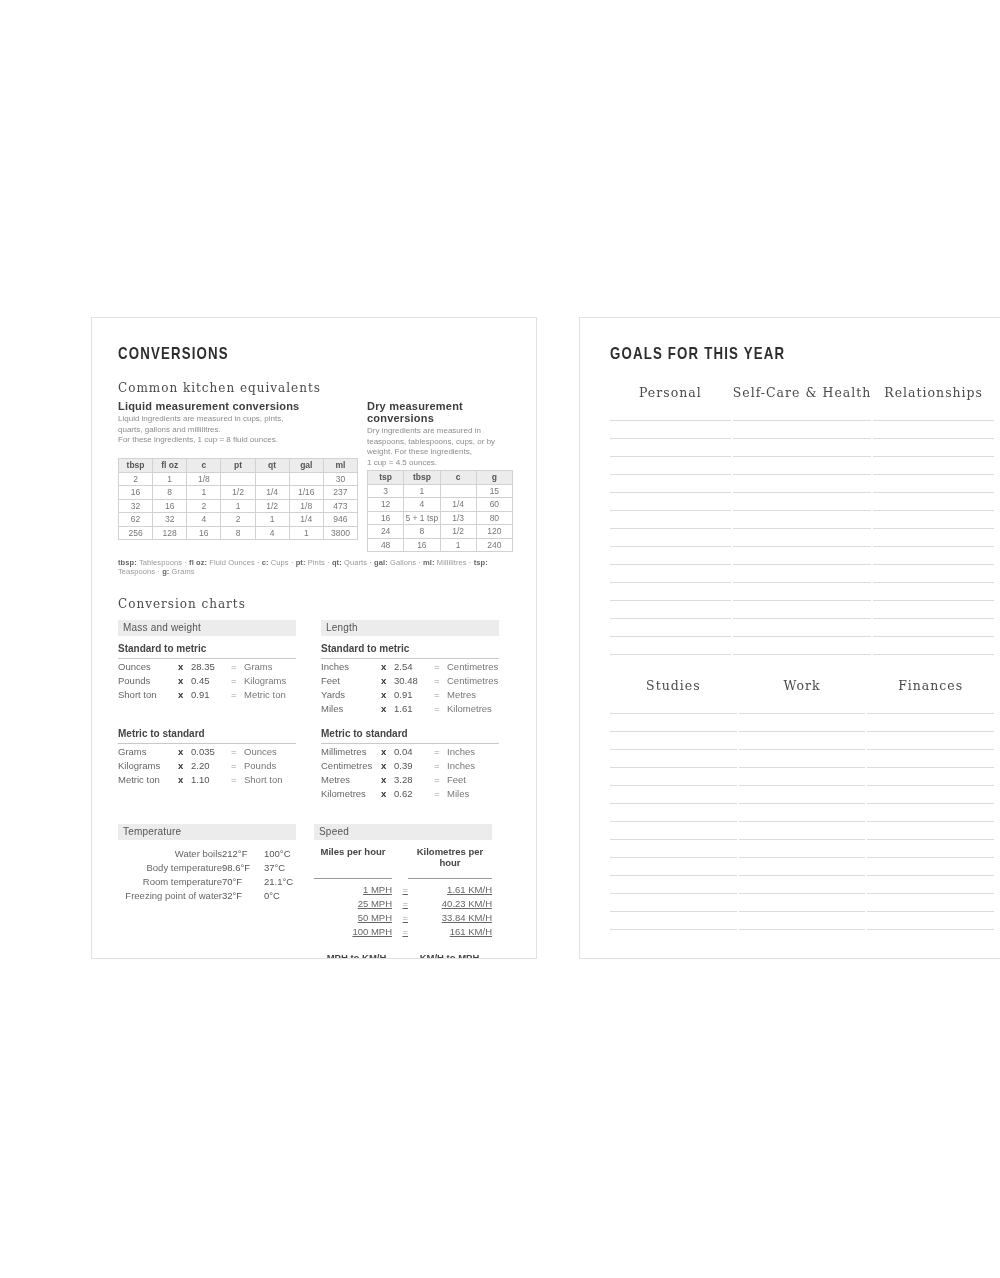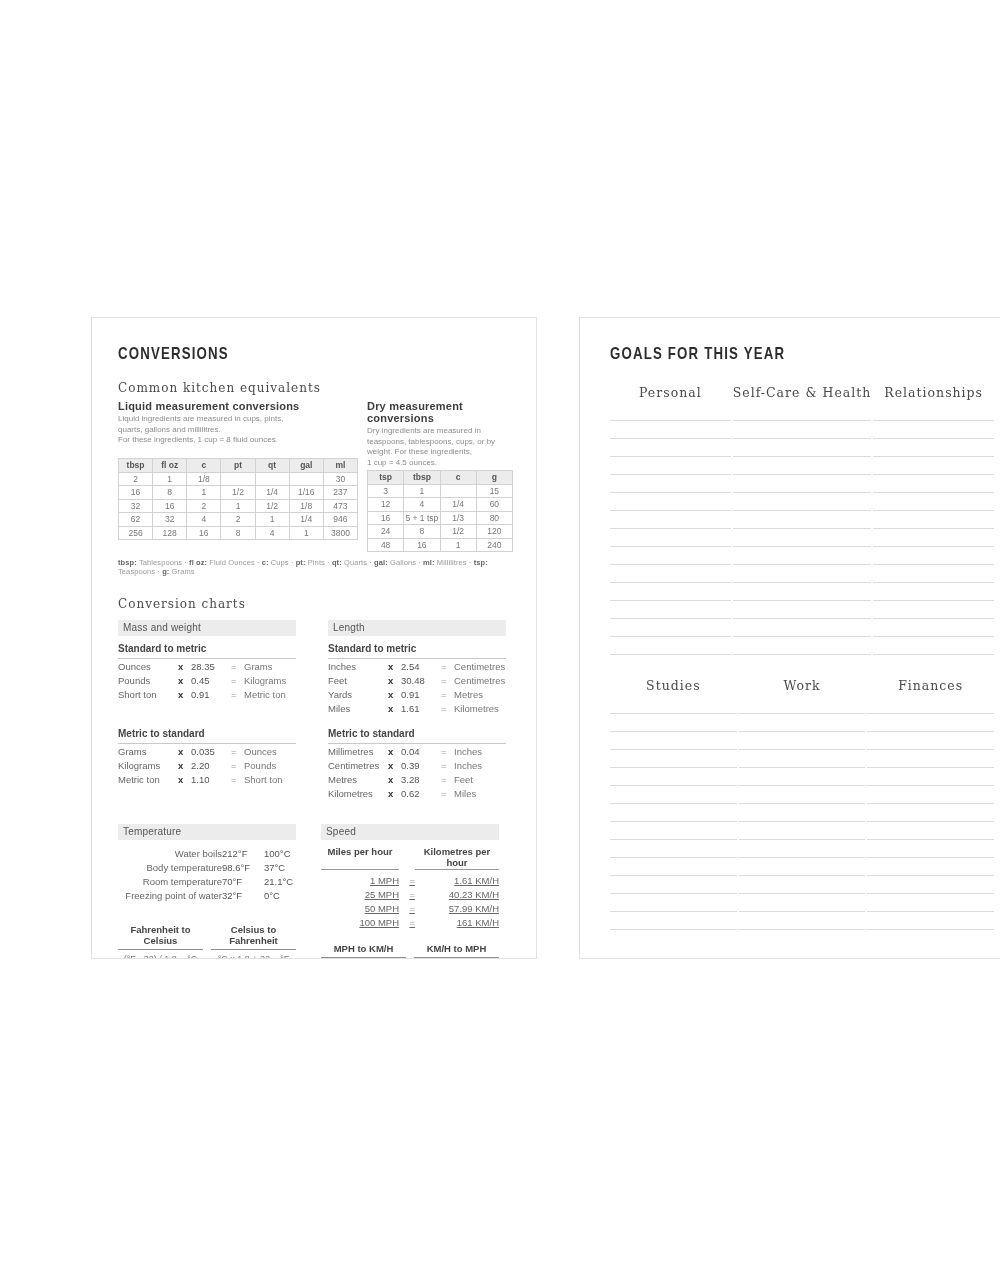--- a/index.html
+++ b/index.html
@@ -42,21 +42,21 @@
     font-size:8.5px; height:13.5px; padding:0 1px; line-height:1;
   }
   .ktable th { background:#ececec; color:#555; font-weight:bold; }
   .ktable td { color:#777; }
 
   .legend { margin-top:6px; font-size:7.5px; color:#9a9a9a; letter-spacing:0.1px; }
   .legend .abbr { font-weight:bold; color:#666; }
 
   
   .charts-heading { margin-top:21px; }
-  .charts-grid { display:grid; grid-template-columns:178px 178px; column-gap:32px; margin-top:9px; }
+  .charts-grid { display:grid; grid-template-columns:178px 178px; column-gap:25px; margin-top:9px; }
   .section-bar {
     background:#ececec; color:#555; font-size:10px;
     padding:2px 5px 3px 5px; letter-spacing:0.2px;
   }
   .conv-group { margin-top:7px; }
   .conv-group.first { min-height:78px; }
   .group-title {
     font-size:10px; font-weight:bold; color:#454545;
     padding-bottom:4px; border-bottom:1px solid #c9c9c9;
   }
@@ -64,33 +64,33 @@
     display:grid; grid-template-columns:60px 13px 40px 13px 1fr;
     font-size:9.5px; height:14px; align-items:center; margin-top:0;
   }
   .conv-row:first-of-type { margin-top:5px; }
   .c-label { color:#666; }
   .c-x { font-weight:bold; color:#333; }
   .c-val { color:#555; }
   .c-eq { color:#9a9a9a; }
   .c-res { color:#777; }
 
-  .bottom-grid { display:grid; grid-template-columns:178px 178px; column-gap:25px; margin-top:24px; }
+  .bottom-grid { display:grid; grid-template-columns:178px 178px; column-gap:18px; margin-top:24px; }
   .sect-body { min-height:64px; margin-top:6px; }
   .temp-row {
     display:grid; grid-template-columns:104px 42px 1fr;
     font-size:9.5px; height:14px; align-items:center;
   }
   .t-label { color:#666;text-align:right; } .t-f, .t-c { color:#555; }
 
   .speed-head {
     display:grid; grid-template-columns:78px 16px 1fr; font-size:9.5px;
     font-weight:bold; color:#454545; text-align:center;
   }
-  .speed-head span.h { border-bottom:1px solid #999; padding-bottom:1px; }
+  .speed-head span.h { border-bottom:1px solid #999; padding-bottom:10px; }
   .speed-row {
     display:grid; grid-template-columns:78px 16px 1fr;
     font-size:9.5px; height:14px; align-items:center; text-align:right; color:#666;text-decoration:underline;
   }
   .speed-row .eq { color:#9a9a9a; }
   .speed-rows { margin-top:3px; }
 
   .formula-pair { display:grid; grid-template-columns:1fr 1fr; column-gap:8px; margin-top:14px; }
   .f-title {
     font-size:9.5px; font-weight:bold; color:#454545; text-align:center;
@@ -378,30 +378,20 @@
             </div>
             <div class="temp-row">
               <span class="t-label">Room temperature</span>
               <span class="t-f">70°F</span>
               <span class="t-c">21.1°C</span>
             </div>
             <div class="temp-row">
               <span class="t-label">Freezing point of water</span>
               <span class="t-f">32°F</span>
               <span class="t-c">0°C</span>
-            </div>
-          </div>
-        <div class="formula-pair" id="temperature-formulas">
-            <div class="formula">
-              <div class="f-title">Fahrenheit to Celsius</div>
-              <div class="f-expr">(°F - 32) / 1.8 = °C</div>
-            </div>
-            <div class="formula">
-              <div class="f-title">Celsius to Fahrenheit</div>
-              <div class="f-expr">°C x 1.8 + 32 = °F</div>
             </div>
           </div>
       </div>
       <div>
         <div class="section-bar">Speed</div>
         <div class="sect-body" id="speed-body">
             <div class="speed-head">
               <span class="h">Miles per hour</span>
               <span></span>
               <span class="h">Kilometres per hour</span>
@@ -413,21 +403,21 @@
                 <span>1.61 KM/H</span>
               </div>
               <div class="speed-row">
                 <span>25 MPH</span>
                 <span class="eq">=</span>
                 <span>40.23 KM/H</span>
               </div>
               <div class="speed-row">
                 <span>50 MPH</span>
                 <span class="eq">=</span>
-                <span>57.99 KM/H</span>
+                <span>33.84 KM/H</span>
               </div>
               <div class="speed-row">
                 <span>100 MPH</span>
                 <span class="eq">=</span>
                 <span>161 KM/H</span>
               </div>
             </div>
           </div>
         <div class="formula-pair" id="speed-formulas">
             <div class="formula">

